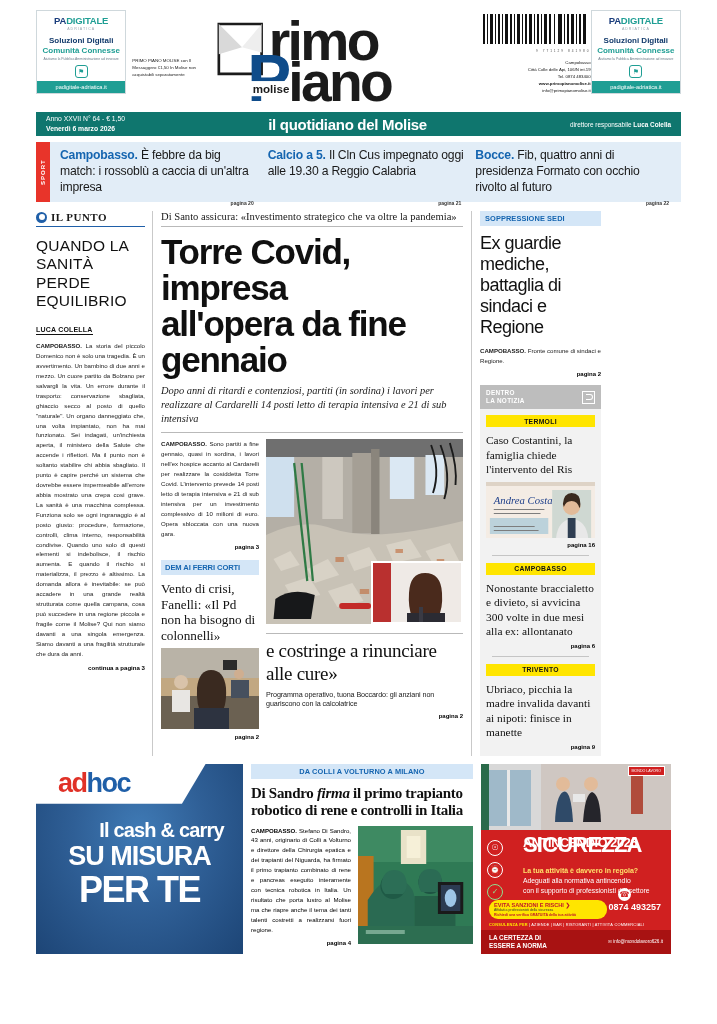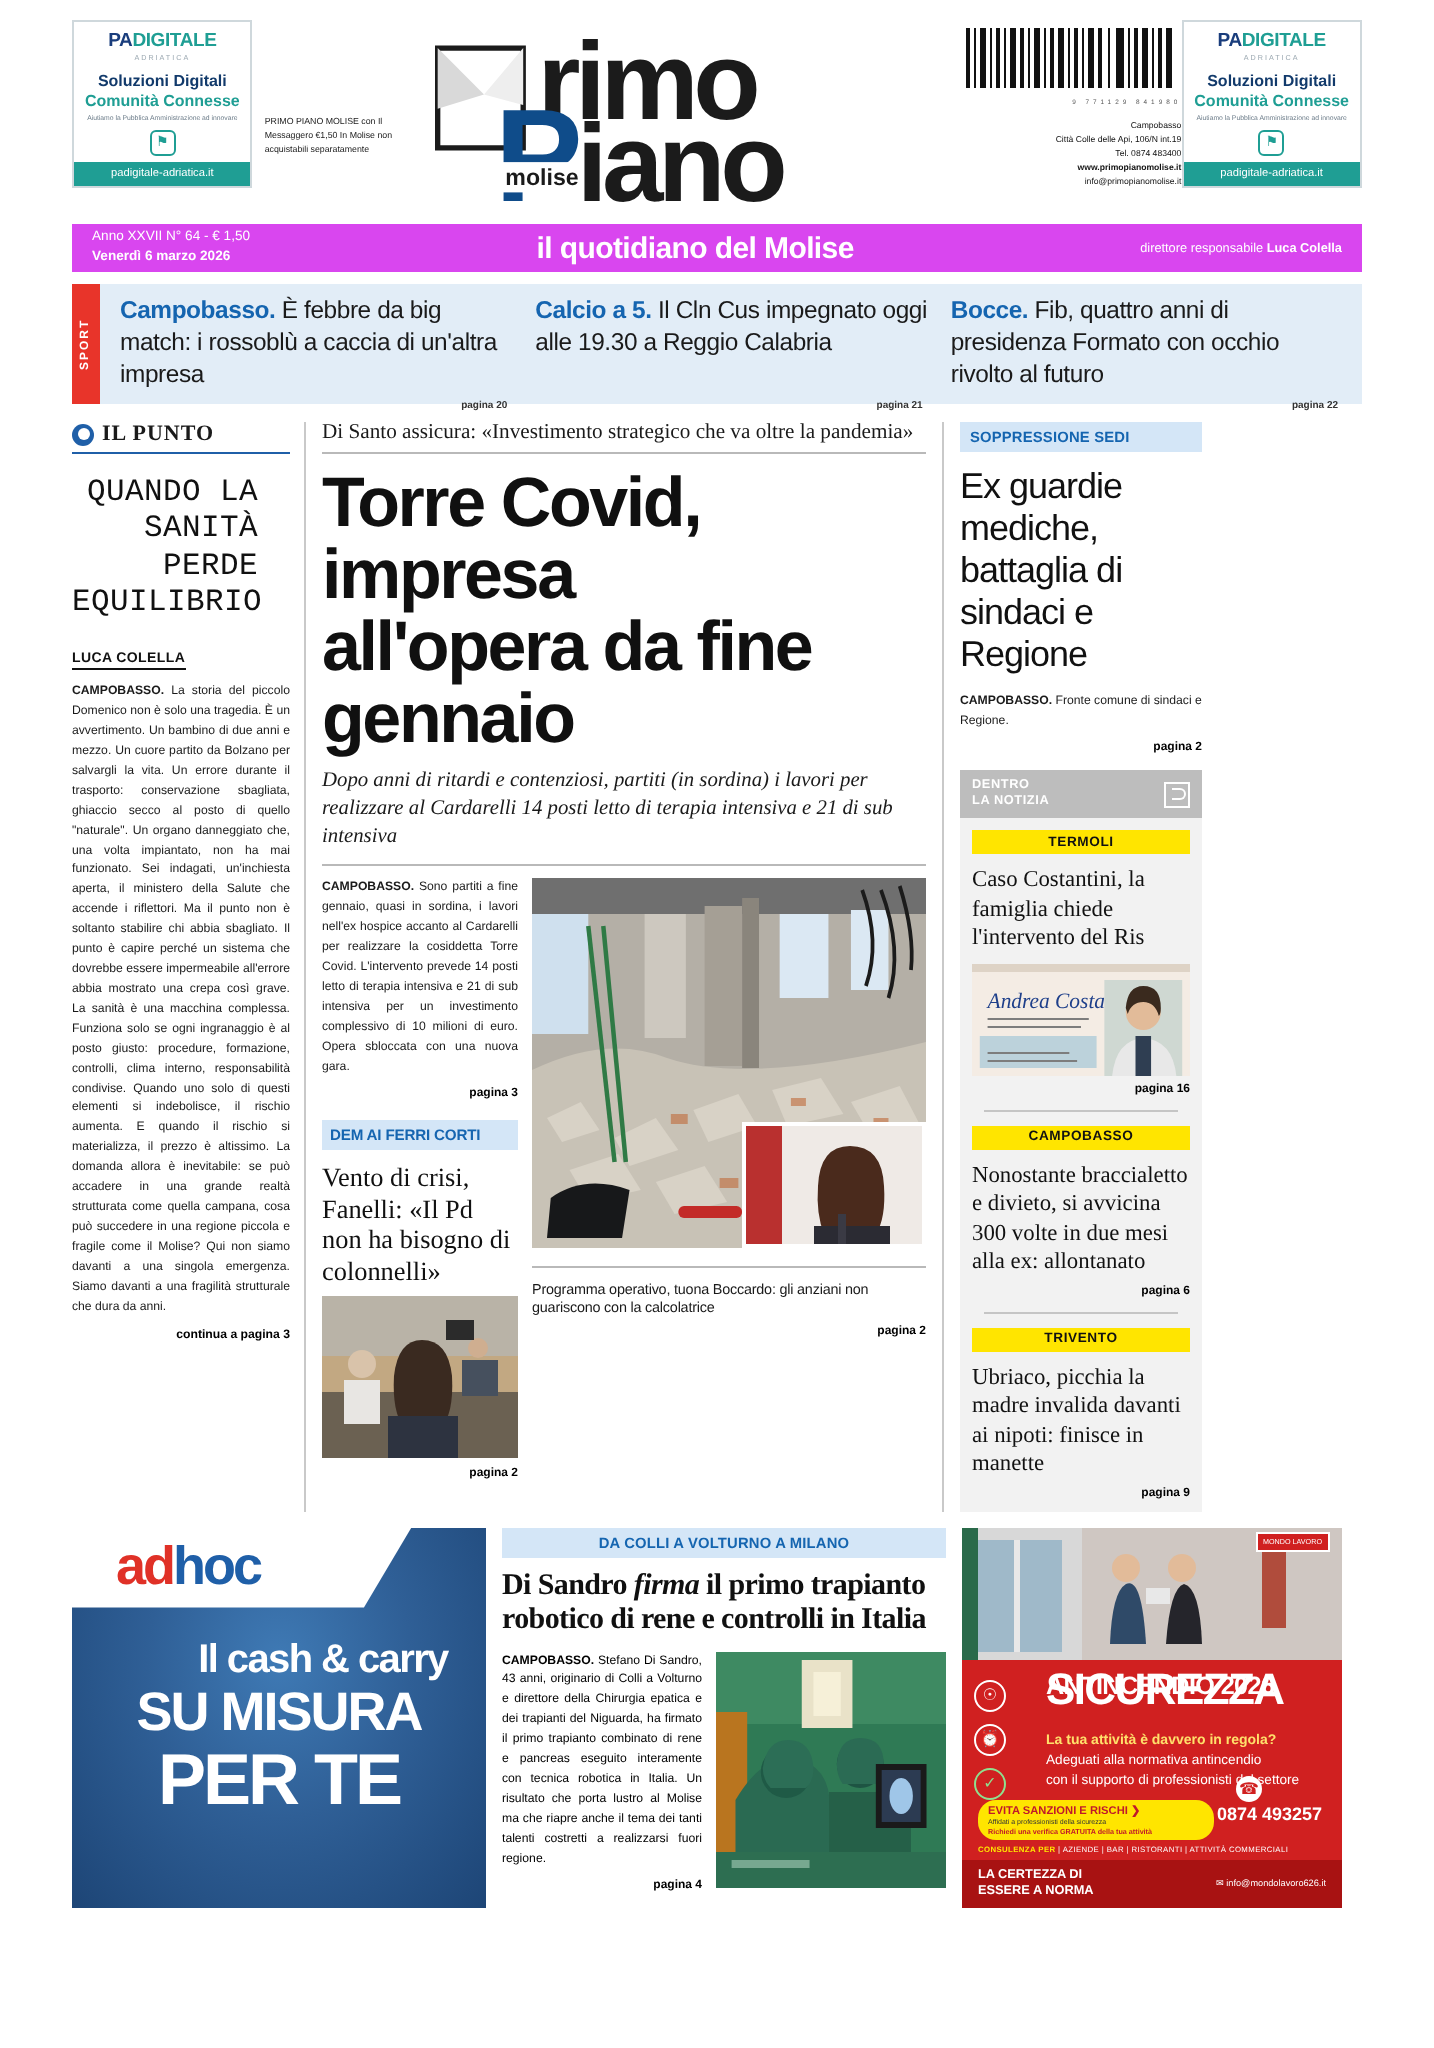--- a/index.html
+++ b/index.html
@@ -33,21 +33,21 @@
   .logo-svg { width: 270px; height: 98px; }
 
   .barcode-col { width: 118px; display:flex; flex-direction:column; align-items:flex-end; padding-top:8px; }
   .barcode { height:34px; width:110px; display:block; }
   .barcode-num { font-size:3.2px; color:#555; margin-top:1px; letter-spacing:2px; }
   .pub-info { font-size:4.3px; line-height:1.6; color:#111; text-align:right; margin-top:7px; }
   .pub-info .b { font-weight:bold; }
 
   
   .bluebar {
-    margin: 0 36px; height: 24px; background:#d946ef; color:#fff;
+    margin: 0 36px; height: 24px; background:#0f766e; color:#fff;
     display:flex; align-items:center; justify-content:space-between;
     padding: 0 10px;
   }
   .bluebar .left { font-size:6.8px; line-height:1.4; }
   .bluebar .left .b { font-weight:bold; }
   .bluebar .center { font-size:15px; font-weight:bold; letter-spacing:-0.3px; }
   .bluebar .right { font-size:6.4px; }
   .bluebar .right b { font-weight:bold; }
 
   
@@ -68,22 +68,22 @@
   .col-left { width:117px; padding-right:7px; border-right:1px solid #c9c9c9; }
   .col-center { width:318px; padding: 0 8px; }
   .col-right { width:130px; padding-left:8px; border-left:1px solid #c9c9c9; }
 
   
   .punto-head { display:flex; align-items:center; gap:4px; border-bottom:1px solid #1f5fa8; padding-bottom:3px; }
   .punto-dot { width:11px; height:11px; border-radius:50%; background:#1f5fa8; position:relative; }
   .punto-dot:after { content:""; position:absolute; left:2.5px; top:2.5px; width:6px; height:6px; border-radius:50%; background:#fff; }
   .punto-label { font-family:"Liberation Serif", serif; font-size:11px; font-weight:bold; letter-spacing:0.5px; color:#1a1a1a; }
   .punto-title {
-    font-family:Liberation Mono, monospace; font-size:15.5px; line-height:1.18;
-    text-align:right; color:#111; margin:10px 16px 8px 0; letter-spacing:0.2px;
+    font-family:Liberation Sans, sans-serif; font-size:15.5px; line-height:1.18;
+    text-align:left; color:#111; margin:10px 4px 8px 0; letter-spacing:0.2px;
   }
   .punto-author { font-size:7px; font-weight:bold; color:#111; border-bottom:1px solid #111; display:inline-block; padding-bottom:1px; margin-bottom:6px; letter-spacing:0.2px;}
   .punto-body { font-size:6.1px; line-height:1.63; text-align:justify; color:#1a1a1a; }
   .punto-body b { font-weight:bold; }
   .punto-cont { font-size:6.1px; font-weight:bold; text-align:right; margin-top:5px; }
 
   
   .kicker-serif { font-family:"Liberation Serif", serif; font-size:10.6px; color:#1a1a1a; border-bottom:1px solid #b9b9b9; padding-bottom:4px; }
   .headline {
     font-size:35px; font-weight:bold; line-height:1.03; letter-spacing:-1.2px;
@@ -392,20 +392,21 @@
                 <circle cx="52" cy="28" r="14" fill="#e8c2a4"></circle>
                 <path d="M36 30 q1 -20 16 -20 q16 0 17 20 q1 16 -4 24 l-26 0 q-4 -10 -3 -24z" fill="#4a2a1c"></path>
                 <rect x="34" y="50" width="38" height="13" fill="#2b2b33"></rect>
                 <rect x="46" y="44" width="4" height="19" fill="#3a3a44"></rect>
               </svg>
             </div>
           </div>
 
           <div class="quote-rule"></div>
           <div class="quote-head">
+            <div>e costringe a rinunciare alle cure»</div>
           </div>
           <div class="quote-sub">Programma operativo, tuona Boccardo: gli anziani non guariscono con la calcolatrice</div>
           <div class="pg-right">pagina 2</div>
         </div>
       </div>
     </div>
 
     <div class="col-right">
       <div class="sopp-label">SOPPRESSIONE SEDI</div>
       <div class="sopp-title">Ex guardie mediche, battaglia di sindaci e Regione</div>

